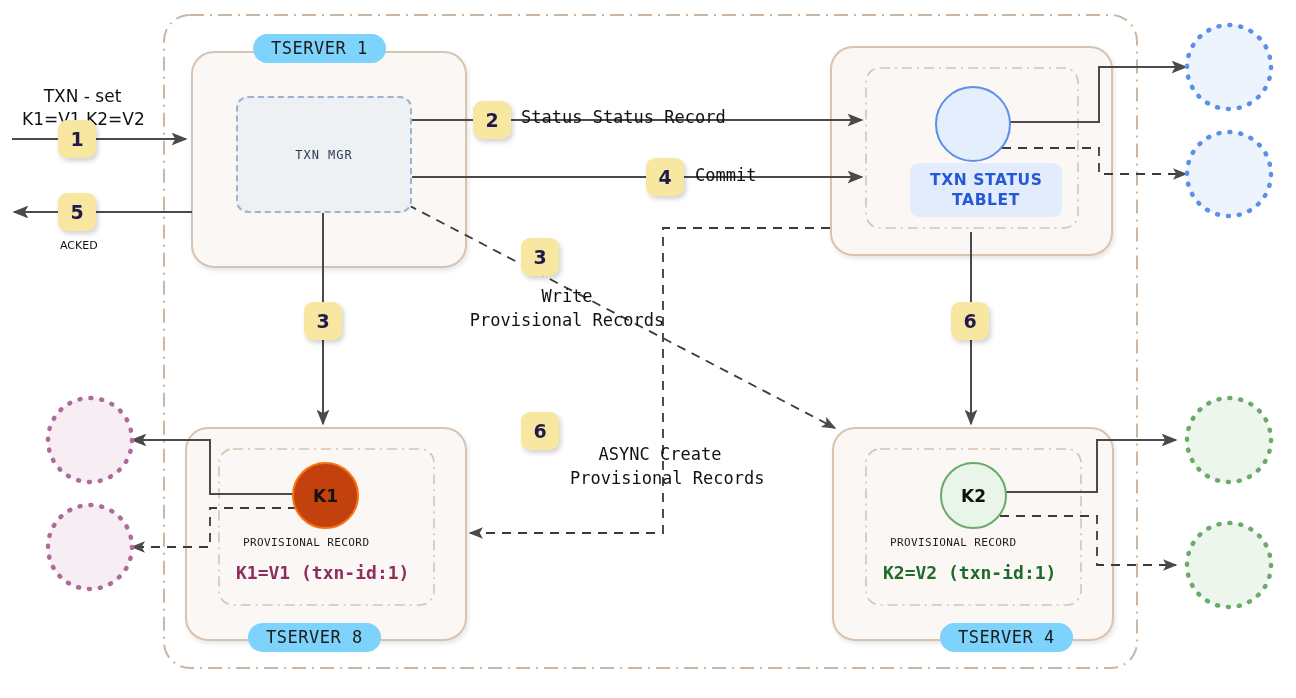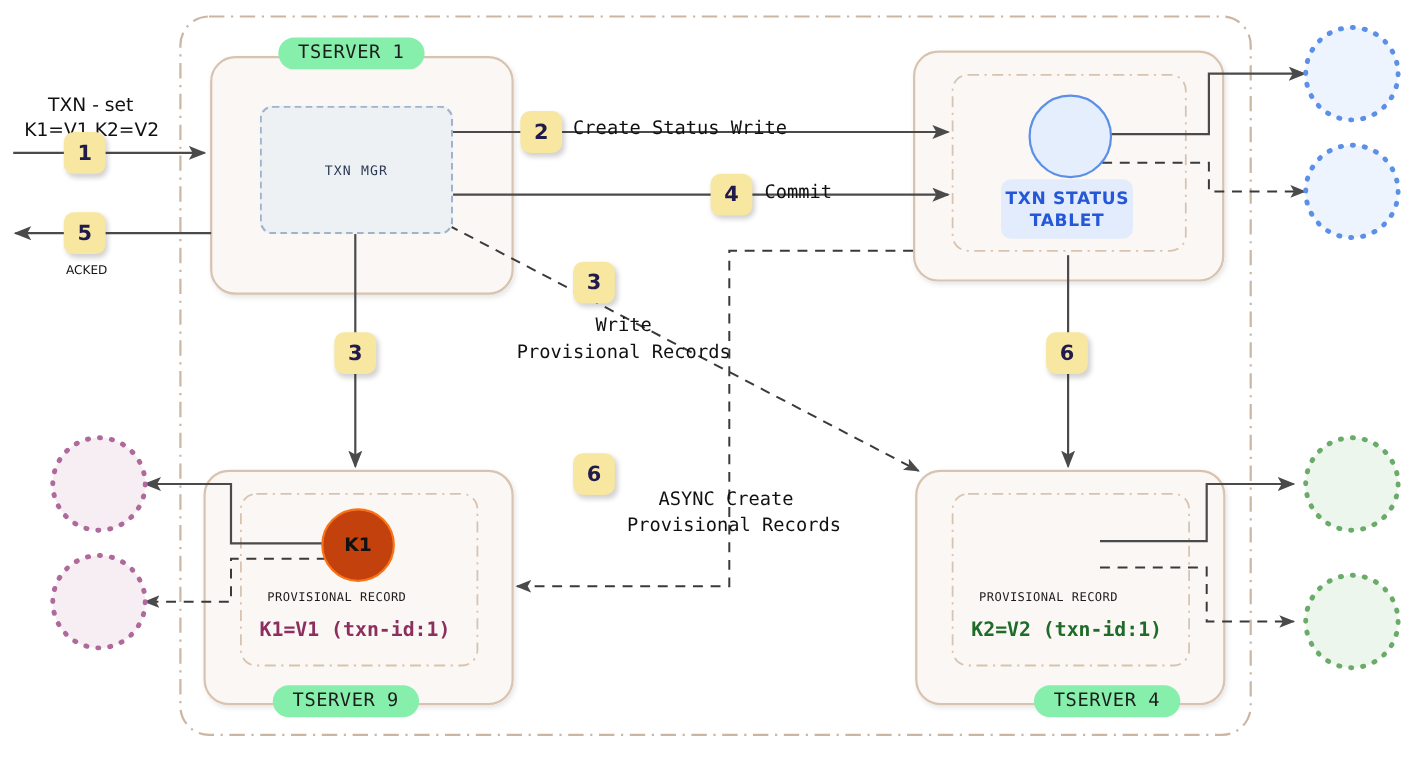--- a/index.html
+++ b/index.html
@@ -37,21 +37,21 @@
     display: flex;
     align-items: center;
     justify-content: center;
     box-shadow: 2px 3px 5px rgba(0,0,0,0.18);
     z-index: 6;
   }
 
   
   .tsv-pill {
     position: absolute;
-    background: #86efac;
+    background: #7dd3fc;
     border-radius: 18px;
     padding: 4px 18px 5px 18px;
     font-family: "DejaVu Sans Mono", monospace;
     font-size: 17px;
     color: #1c1c1c;
     letter-spacing: 0.5px;
     white-space: nowrap;
     z-index: 5;
   }
 
@@ -98,21 +98,21 @@
     position: absolute;
     background: #e3ecfd;
     border-radius: 9px;
     color: #2558d6;
     font-family: "DejaVu Sans", sans-serif;
     font-weight: bold;
     font-size: 15.5px;
     letter-spacing: 0.6px;
     text-align: center;
     line-height: 1.3;
-    padding: 7px 4px;
+    padding: 7px 20px;
     z-index: 5;
   }
 
   
   .keycircle {
     position: absolute;
     border-radius: 50%;
     display: flex;
     align-items: center;
     justify-content: center;
@@ -212,46 +212,49 @@
   </svg>
 
   <div class="txt txt-bold" style="left:22px; top:62px; font-size:17px; text-align:left;">
     <span>TXN - set
 K1=V1,K2=V2</span>
   </div>
 
   <div class="txt txt-bold" style="left:60px; top:239px; font-size:11px;">ACKED</div>
 
   <div class="tsv-pill" style="left:253px; top:34px;">TSERVER 1</div>
-  <div class="tsv-pill" style="left:248px; top:623px;">TSERVER 9</div>
+  <div class="tsv-pill" style="left:248px; top:623px;">TSERVER 8</div>
   <div class="tsv-pill" style="left:940px; top:623px;">TSERVER 4</div>
 
   <div class="txnmgr" style="left:236px; top:96px; width:172px; height:113px;">
     <span>TXN MGR</span>
   </div>
 
   <div class="status-chip" style="left:910px; top:163px; width:112px;">
     <span style="white-space:pre;">TXN STATUS
 TABLET</span>
   </div>
 
   <div class="keycircle kc-blue" style="left:935px; top:86px; width:72px; height:72px;"></div>
 
   <div class="keycircle kc-pink" style="left:292px; top:462px; width:63px; height:63px;">
     <span>K1</span>
   </div>
 
+  <div class="keycircle kc-green" style="left:940px; top:462px; width:63px; height:63px;">
+    <span>K2</span>
+  </div>
 
   <div class="prov-title" style="left:243px; top:536px;">PROVISIONAL RECORD</div>
   <div class="prov-val prov-pink" style="left:236px; top:562px;">K1=V1 (txn-id:1)</div>
 
   <div class="prov-title" style="left:890px; top:536px;">PROVISIONAL RECORD</div>
   <div class="prov-val prov-green" style="left:883px; top:562px;">K2=V2 (txn-id:1)</div>
 
-  <div class="label-edge" style="left:521px; top:106px;">Create Status Write</div>
+  <div class="label-edge" style="left:521px; top:106px;">Status Status Record</div>
 
   <div class="label-edge" style="left:695px; top:164px;">Commit</div>
 
   <div class="label-edge" style="left:467px; top:285px; width:200px; white-space:pre;">Write
 Provisional Records</div>
 
   <div class="label-edge" style="left:570px; top:443px; width:180px; white-space:pre;">ASYNC Create
 Provisional Records</div>
 
   <div class="badge" style="left:58px; top:120px;">1</div>

